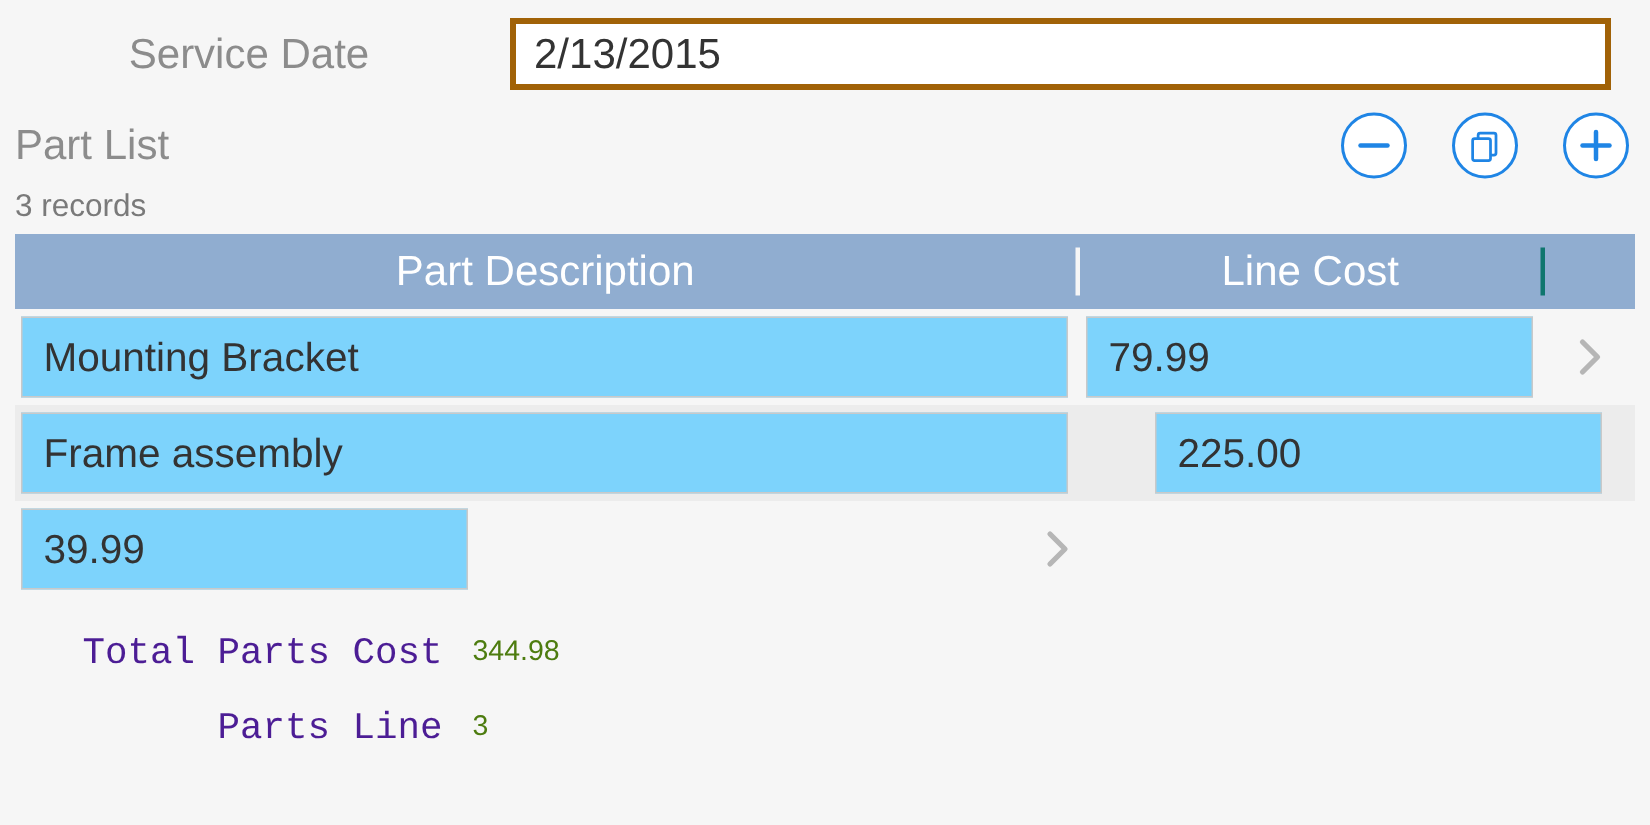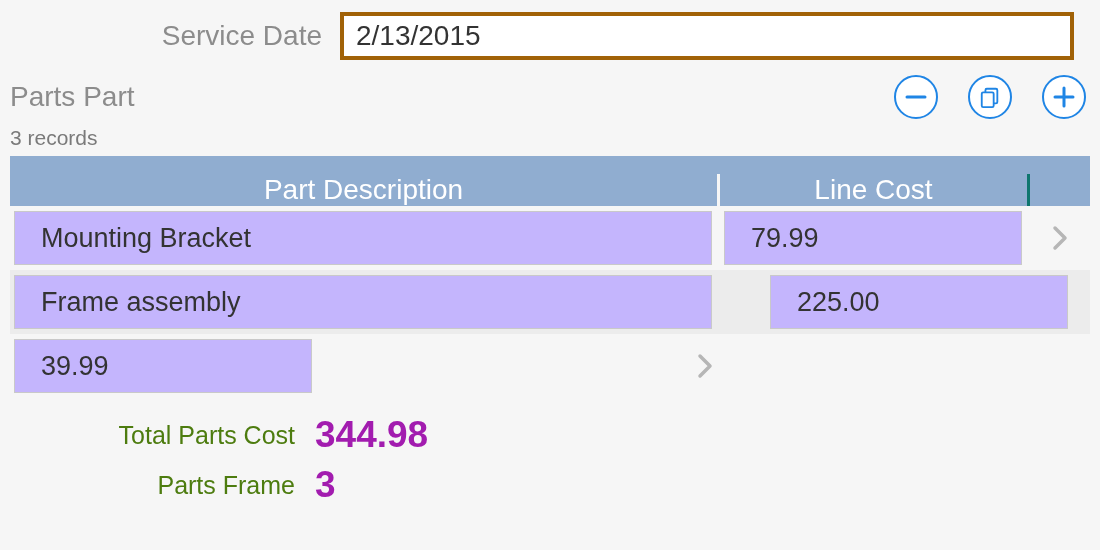--- a/index.html
+++ b/index.html
@@ -14,21 +14,21 @@
   .container { width: 1100px; height: 550px; position: relative; padding: 8px 0 0 0; }
 
   
   .row-field {
     display: flex;
     align-items: center;
     padding: 4px 10px 12px 10px;
   }
   .row-field .field-label {
     width: 330px;
-    text-align: right;
+    text-align: center;
     font-size: 28px;
     color: #8c8c8c;
     padding-right: 18px;
     font-weight: 300;
   }
   .row-field input.text-input {
     flex: 1;
     height: 48px;
     border: 4px solid #a16207;
     background: #fff;
@@ -84,42 +84,42 @@
     width: calc(100% - 20px);
     margin: 0 10px;
   }
   .table-head {
     display: flex;
     background: #90add0;
     color: #fff;
     font-size: 28px;
     font-weight: 300;
     height: 50px;
-    align-items: flex-end;
+    align-items: center;
   }
   .col-desc { flex: 0 0 710px; display:flex; align-items:center; justify-content:center; border-right: 3px solid #f6f6f6; }
   .col-cost { flex: 0 0 310px; display:flex; align-items:center; justify-content:center; border-right: 3px solid #0f766e;}
   .col-chev { flex: 1; }
 
   .table-body { }
   .table-row {
     display: flex;
     align-items: stretch;
     height: 64px;
     padding: 5px 0;
     gap: 0;
   }
   .table-row.selected { background: #ececec; gap: 46px; }
   .table-row input.cell-input {
     height: 54px;
     border: 1px solid #c9c9c9;
-    background: #c4b5fd;
+    background: #7dd3fc;
     font-size: 27px;
     color: #333;
-    padding: 0 26px;
+    padding: 0 14px;
     font-family: inherit;
     font-weight: 300;
   }
   .cell-desc { flex: 0 0 710px; padding: 0 8px 0 4px; }
   .cell-desc input { width: 100%; }
   .cell-cost { flex: 0 0 310px; padding: 0 8px 0 4px; }
   .cell-cost input { width: 100%; }
   .cell-chev {
     flex: 1;
     display: flex;
@@ -135,43 +135,44 @@
   }
   .summary-row {
     display: flex;
     align-items: center;
     height: 50px;
   }
   .summary-label {
     width: 305px;
     text-align: right;
     font-size: 25px;
+    color: #4c1d95;
+    padding-right: 20px;
+    font-weight: 300;
+    font-family: Liberation Mono, monospace;
+  }
+  .summary-value {
+    font-size: 19px;
+    font-weight: 400;
     color: #4d7c0f;
-    padding-right: 20px;
-    font-weight: 300;
-  }
-  .summary-value {
-    font-size: 37px;
-    font-weight: 700;
-    color: #a21caf;
   }
 </style>
 </head>
 <body>
 
 <div class="container">
 
   <div class="row-field">
     <div class="field-label">Service Date</div>
     <input type="text" class="text-input" value="2/13/2015" style="">
     <div class="spacer-right"></div>
   </div>
 
   <div class="list-header-row">
-    <div class="list-title">Parts Part</div>
+    <div class="list-title">Part List</div>
     <div class="icon-group">
       <div class="circle-icon-btn">
         <svg width="24" height="24" viewBox="0 0 24 24">
             <line x1="3" y1="12" x2="21" y2="12" stroke="#1f85e5" stroke-width="3" stroke-linecap="round"></line>
           </svg>
       </div>
       <div class="circle-icon-btn">
         <svg width="22" height="22" viewBox="0 0 24 24">
           <rect x="7" y="3" width="13" height="16" rx="1.5" fill="none" stroke="#1f85e5" stroke-width="2"></rect>
           <rect x="3" y="7" width="13" height="16" rx="1.5" fill="#fff" stroke="#1f85e5" stroke-width="2"></rect>
@@ -223,18 +224,18 @@
         </div>
       </div>
   </div>
 
   <div class="summary">
     <div class="summary-row">
       <div class="summary-label">Total Parts Cost</div>
       <div class="summary-value">344.98</div>
     </div>
     <div class="summary-row">
-      <div class="summary-label">Parts Frame</div>
+      <div class="summary-label">Parts Line</div>
       <div class="summary-value">3</div>
     </div>
   </div>
 
 </div>
 
 </body></html>

